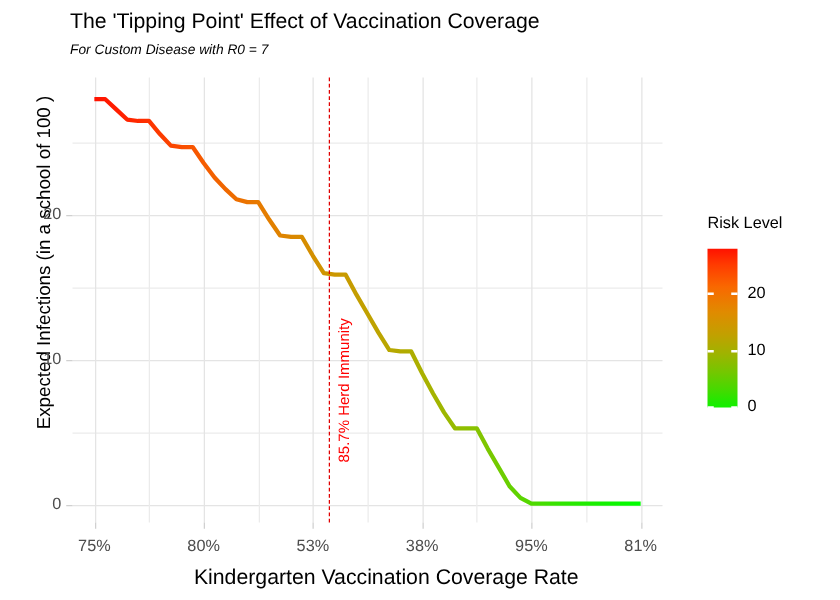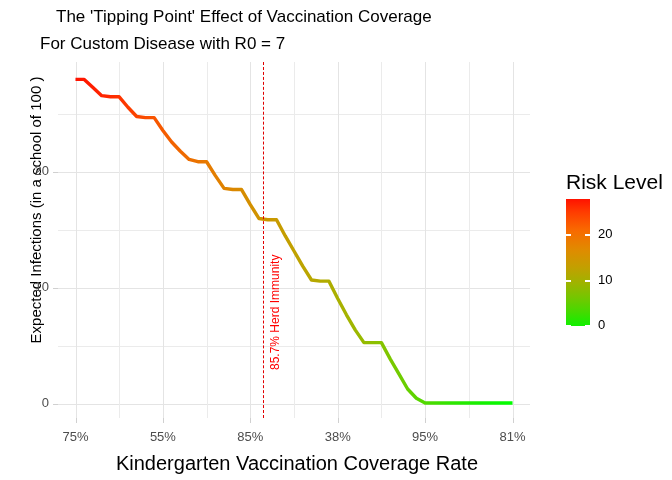--- a/index.html
+++ b/index.html
@@ -20,45 +20,46 @@
   #chart-title {
     position: absolute;
     left: 56px; top: 7px;
     font-size: 17px;
     color: #000000;
     white-space: nowrap;
     letter-spacing: 0px;
   }
   #chart-subtitle {
     position: absolute;
-    left: 40px; top: 34px;
-    font-size: 17px;
-    color: #000000;
-    white-space: nowrap;
+    left: 56px; top: 34px;
+    font-size: 11px;
+    color: #000000;
+    white-space: nowrap;
+    font-style: italic;
   }
 
   
   #y-axis-title {
     position: absolute;
     left: 0px; top: 0px;
     width: 420px; height: 24px;
     transform-origin: 0 0;
     transform: translate(24px, 420px) rotate(-90deg);
     font-size: 15px;
     color: #000000;
     text-align: center;
     line-height: 24px;
     white-space: nowrap;
   }
   #x-axis-title {
     position: absolute;
-    left: 72px; top: 452px;
+    left: 84px; top: 452px;
     width: 450px;
     text-align: center;
-    font-size: 20px;
+    font-size: 17px;
     color: #000000;
     white-space: nowrap;
   }
 
   
   #panel {
     position: absolute;
     left: 58px; top: 62px;
     width: 472px; height: 356px;
     background: #ffffff;
@@ -113,21 +114,21 @@
     transform-origin: 0 0;
     font-size: 12px;
     color: #ff0000;
     white-space: nowrap;
   }
 
   
   #legend-title {
     position: absolute;
     left: 566px; top: 170px;
-    font-size: 21px;
+    font-size: 13px;
     color: #000000;
     white-space: nowrap;
   }
   #legend-bar {
     position: absolute;
     left: 566px; top: 199px;
     width: 24px; height: 127px;
     background: linear-gradient(to bottom,
       #ff1200 0%,
       #ff3b00 10%,
@@ -219,23 +220,23 @@
   <div id="legend-bar"></div>
 
 <div class="ytick-label" style="top: 395.1px; right: 623px;">0</div>
     <div class="tick-mark" style="left: 53px; top: 404.1px; width: 5px; height: 1px;"></div>
     <div class="ytick-label" style="top: 279.1px; right: 623px;">10</div>
     <div class="tick-mark" style="left: 53px; top: 288.1px; width: 5px; height: 1px;"></div>
     <div class="ytick-label" style="top: 163.2px; right: 623px;">20</div>
     <div class="tick-mark" style="left: 53px; top: 172.2px; width: 5px; height: 1px;"></div>
     <div class="xtick-label" style="left: 35.5px; width: 80px; top: 429px;">75%</div>
     <div class="tick-mark" style="left: 75.5px; top: 418px; width: 1px; height: 5px;"></div>
-    <div class="xtick-label" style="left: 122.9px; width: 80px; top: 429px;">55%</div>
+    <div class="xtick-label" style="left: 122.9px; width: 80px; top: 429px;">80%</div>
     <div class="tick-mark" style="left: 162.9px; top: 418px; width: 1px; height: 5px;"></div>
-    <div class="xtick-label" style="left: 210.3px; width: 80px; top: 429px;">85%</div>
+    <div class="xtick-label" style="left: 210.3px; width: 80px; top: 429px;">53%</div>
     <div class="tick-mark" style="left: 250.3px; top: 418px; width: 1px; height: 5px;"></div>
     <div class="xtick-label" style="left: 297.7px; width: 80px; top: 429px;">38%</div>
     <div class="tick-mark" style="left: 337.7px; top: 418px; width: 1px; height: 5px;"></div>
     <div class="xtick-label" style="left: 385.1px; width: 80px; top: 429px;">95%</div>
     <div class="tick-mark" style="left: 425.1px; top: 418px; width: 1px; height: 5px;"></div>
     <div class="xtick-label" style="left: 472.5px; width: 80px; top: 429px;">81%</div>
     <div class="tick-mark" style="left: 512.5px; top: 418px; width: 1px; height: 5px;"></div>
     <div class="legend-tick" style="top: 325px;">
       <i class="l"></i>
       <i class="r"></i>

